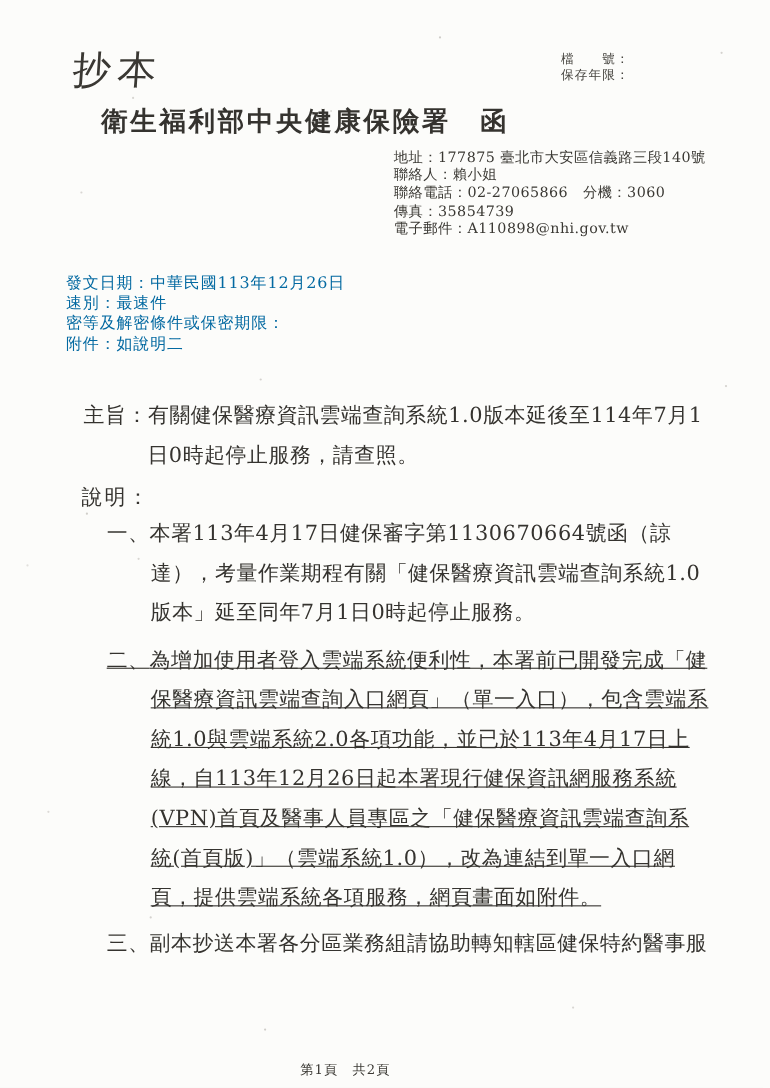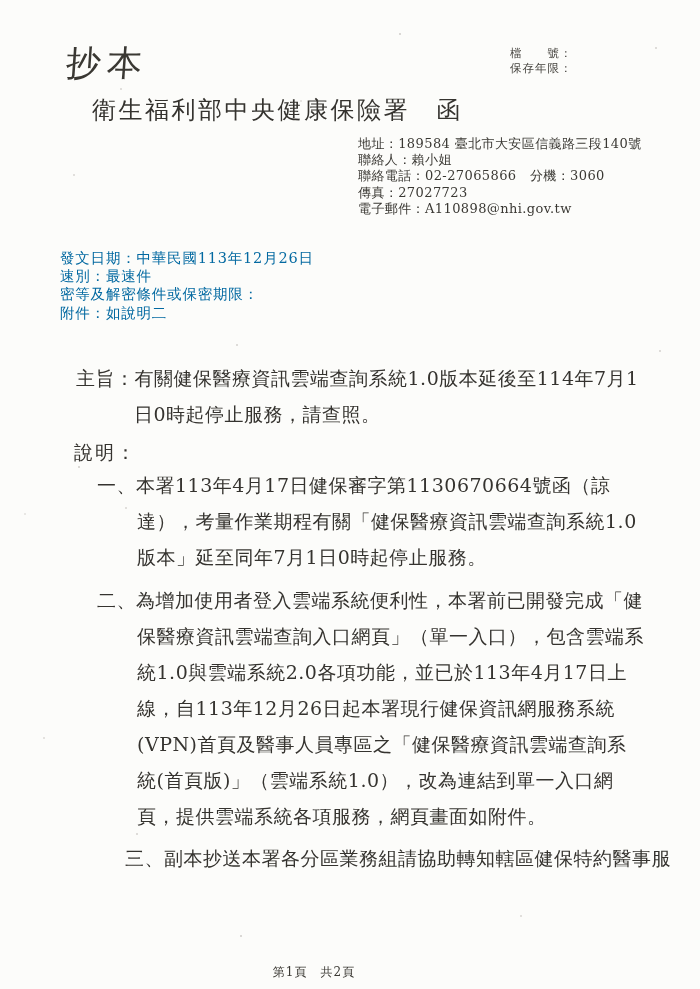--- a/index.html
+++ b/index.html
@@ -27,21 +27,21 @@
     position:absolute;left:66px;top:40px;
     font-size:35px;letter-spacing:6px;color:#3a3833;
     transform:skewX(-4deg);
   }
   .file-ref{
     position:absolute;left:510px;top:46px;
     font-size:11.5px;line-height:14.5px;letter-spacing:1px;color:#45433e;
   }
   .doc-title{
     position:absolute;left:0;top:94px;width:555px;margin:0;
-    text-align:center;font-size:24px;font-weight:normal;letter-spacing:2.5px;
+    text-align:center;font-size:24px;font-weight:bold;letter-spacing:2.5px;
     color:#35332f;
   }
   .contact{
     position:absolute;left:358px;top:136px;
     font-size:13px;line-height:16.2px;letter-spacing:0.4px;color:#3a3833;
   }
   .recipient{
     position:absolute;left:75px;top:216px;
     font-size:19px;letter-spacing:0.5px;color:#35332f;
   }
@@ -56,22 +56,22 @@
   }
   .desc-label{
     position:absolute;left:74px;top:434px;
     font-size:19px;line-height:36px;letter-spacing:2px;color:#35332f;text-align:right;
   }
   .item{
     position:absolute;left:97px;width:547px;
     padding-left:40px;text-indent:-40px;box-sizing:border-box;
   }
   .item-1{top:467px;}
-  .item-2{top:582px;}
-  .item-3{top:840px;margin-left:28px;}
+  .item-2{top:582px;text-decoration:underline;}
+  .item-3{top:840px;}
   .footer{
     position:absolute;left:0;top:964px;width:628px;
     text-align:center;font-size:12px;letter-spacing:1px;color:#3a3833;
   }
 </style>
 </head>
 <body>
 
 <div class="page">
   <div class="noise"></div>
@@ -79,24 +79,24 @@
   <div class="copy-label">抄本</div>
 
   <div class="file-ref">
     <div>檔　　號：</div>
     <div>保存年限：</div>
   </div>
 
   <h1 class="doc-title">衛生福利部中央健康保險署　函</h1>
 
   <div class="contact">
-    <div>地址：189584 臺北市大安區信義路三段140號</div>
+    <div>地址：177875 臺北市大安區信義路三段140號</div>
     <div>聯絡人：賴小姐</div>
     <div>聯絡電話：02-27065866　分機：3060</div>
-    <div>傳真：27027723</div>
+    <div>傳真：35854739</div>
     <div>電子郵件：A110898@nhi.gov.tw</div>
   </div>
 
 
   <div class="meta">
     <div>發文日期：中華民國113年12月26日</div>
     <div>速別：最速件</div>
     <div>密等及解密條件或保密期限：</div>
     <div>附件：如說明二</div>
   </div>

